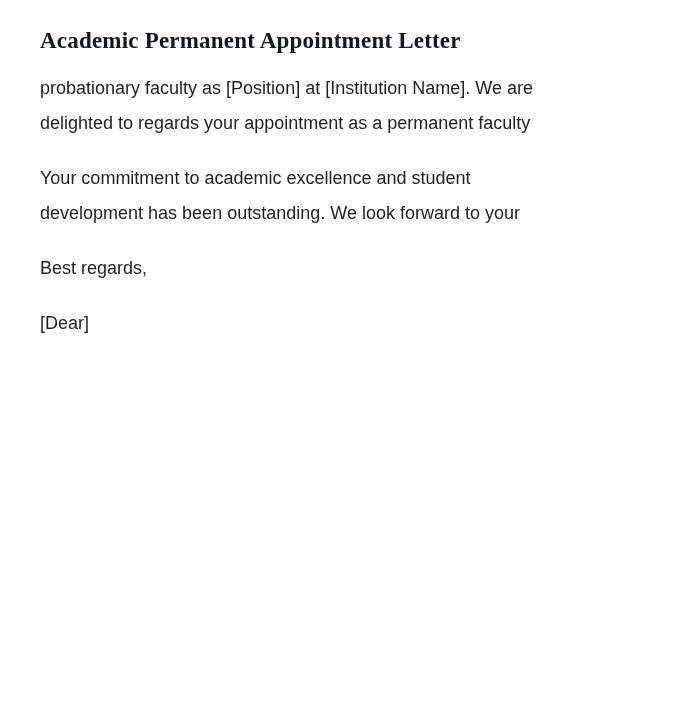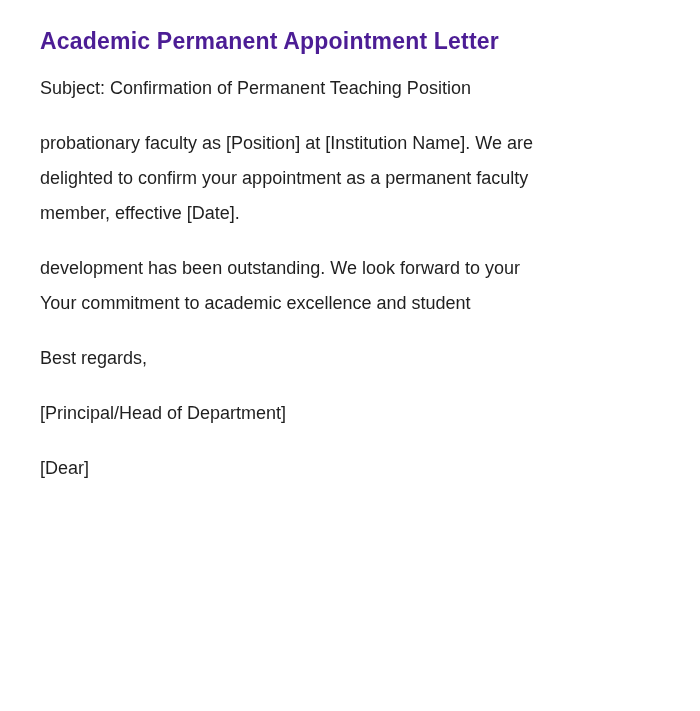--- a/index.html
+++ b/index.html
@@ -19,64 +19,58 @@
     width: 700px;
     height: 711px;
     padding: 26px 40px 0 40px;
     background: #ffffff;
   }
   h1.doc-title {
     margin: 0 0 15px 0;
     font-size: 23px;
     line-height: 30px;
     font-weight: 700;
-    color: #4c1d95;
+    color: #0f172a;
     letter-spacing: 0.2px;
+    font-family: Liberation Serif, serif;
   }
   .para {
     margin: 0 0 20px 0;
     padding: 0;
   }
   .line {
     display: block;
     font-size: 18px;
     line-height: 35px;
     white-space: nowrap;
     color: #1f1f1f;
   }
 </style>
 </head>
 <body>
 
 <div class="page">
 
   <h1 class="doc-title">Academic Permanent Appointment Letter</h1>
 
-  <p class="para">
-    <span class="line">Subject: Confirmation of Permanent Teaching Position</span>
-  </p>
 
 
   <p class="para">
     <span class="line">probationary faculty as [Position] at [Institution Name]. We are</span>
-    <span class="line">delighted to confirm your appointment as a permanent faculty</span>
-    <span class="line">member, effective [Date].</span>
+    <span class="line">delighted to regards your appointment as a permanent faculty</span>
   </p>
 
   <p class="para">
+    <span class="line">Your commitment to academic excellence and student</span>
     <span class="line">development has been outstanding. We look forward to your</span>
-    <span class="line">Your commitment to academic excellence and student</span>
   </p>
 
   <p class="para">
     <span class="line">Best regards,</span>
   </p>
 
-  <p class="para">
-    <span class="line">[Principal/Head of Department]</span>
-  </p>
 
 
   <p class="para">
     <span class="line">[Dear]</span>
   </p>
 
 </div>
 
 </body></html>

